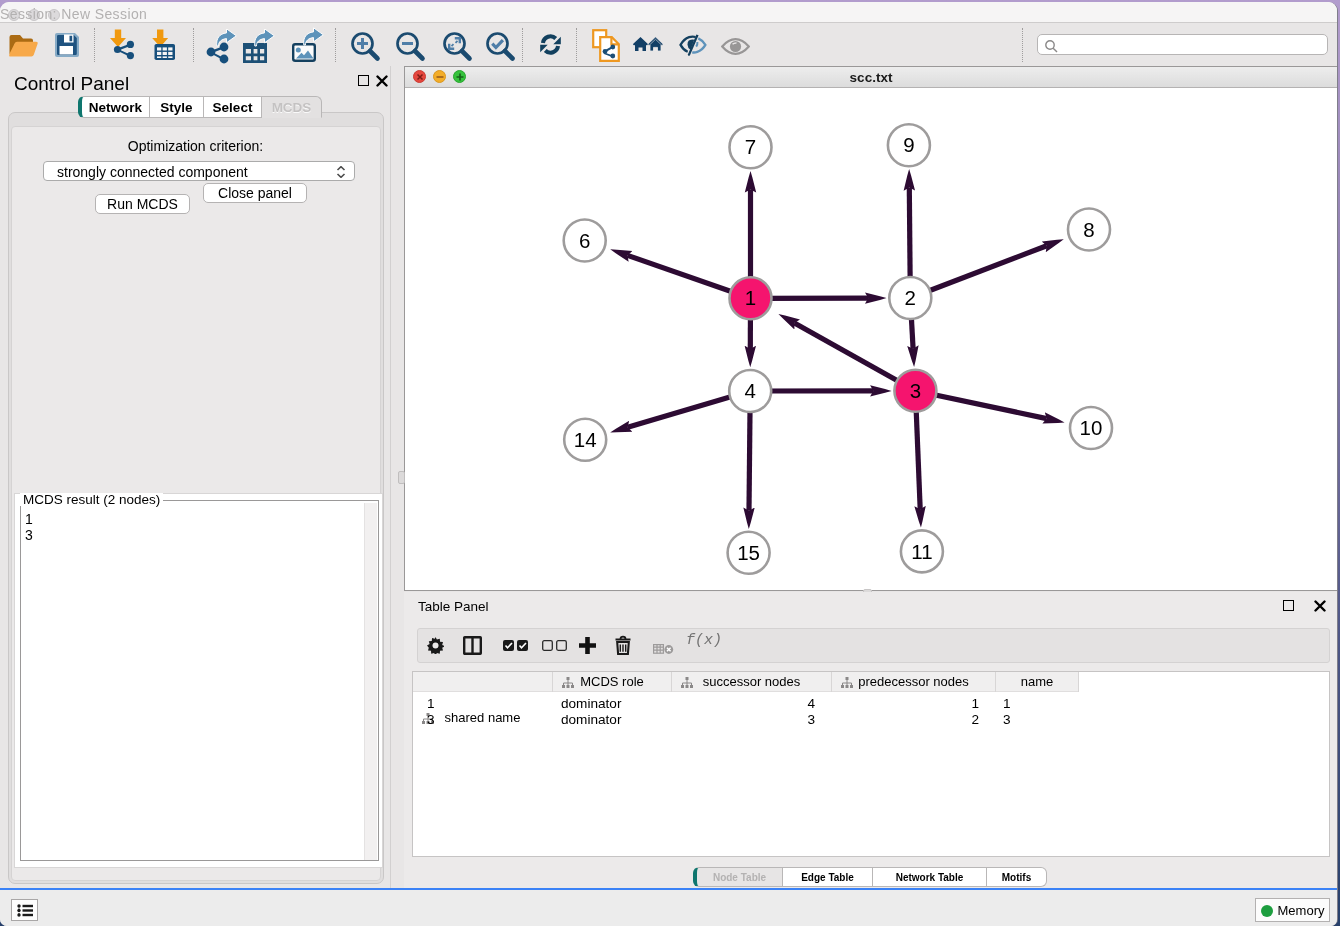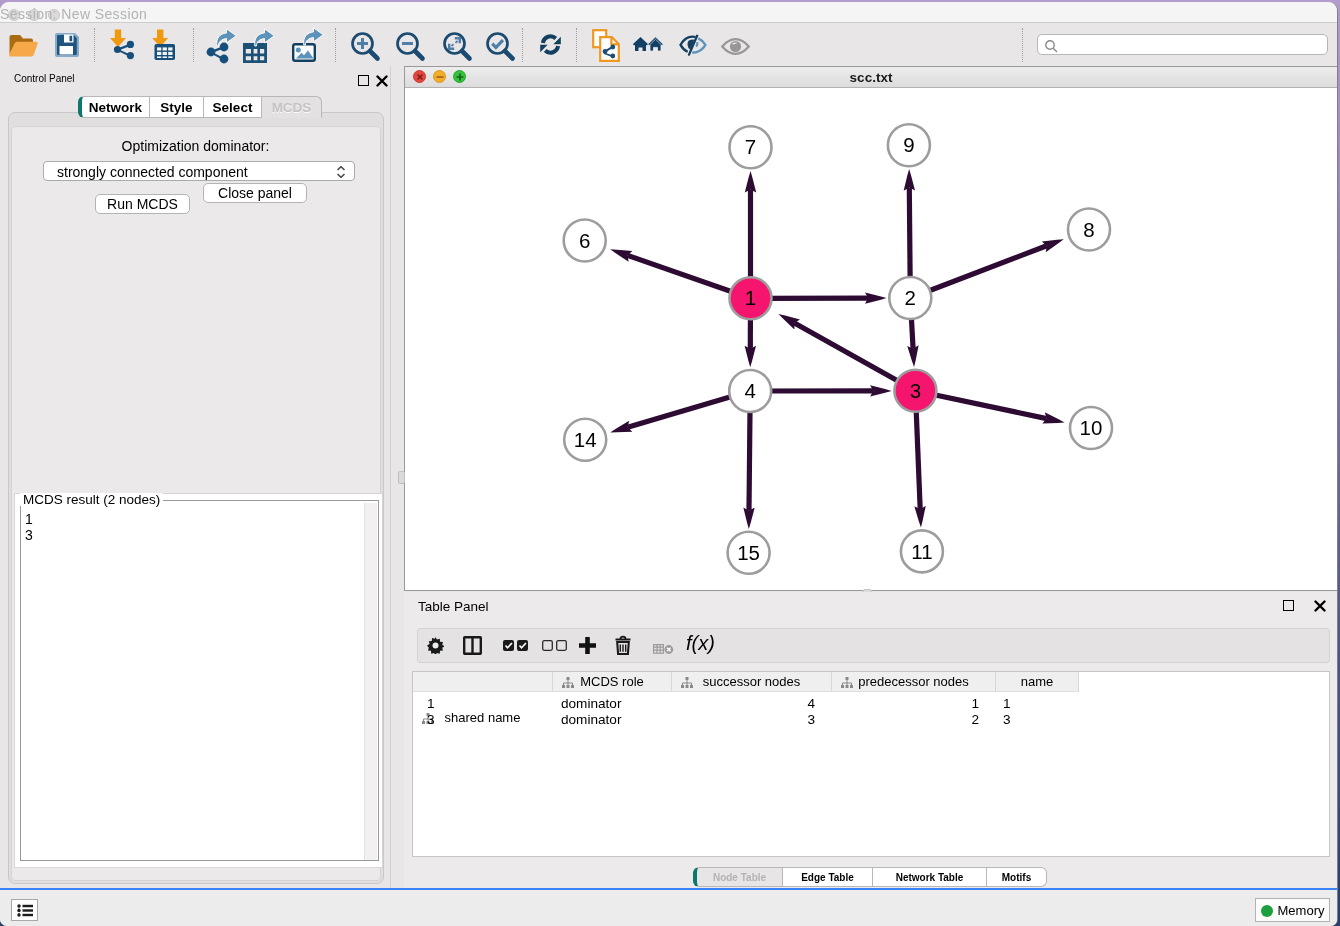--- a/index.html
+++ b/index.html
@@ -230,36 +230,36 @@
       <path d="M11.5 6.3 Q13 4.8 15.5 4.9" stroke="#e4e2e2" stroke-width="1.5" fill="none"></path>
     </svg>
     <div id="searchbox">
       <svg style="position:absolute;left:6px;top:4px" width="15" height="15" viewBox="0 0 15 15">
         <circle cx="6" cy="6" r="4.2" fill="none" stroke="#8a8888" stroke-width="1.4"></circle>
         <path d="M9.2 9.2 L13 13" stroke="#8a8888" stroke-width="1.4"></path>
       </svg>
     </div>
   </div>
   <div id="controlpanel">
-    <div style="position:absolute;left:14px;top:7px;font-size:10px;color:#000">Control Panel</div>
+    <div style="position:absolute;left:14px;top:7px;font-size:19px;color:#000">Control Panel</div>
     <div style="position:absolute;left:358px;top:9px;width:11px;height:11px;border:1.6px solid #000"></div>
     <svg style="position:absolute;left:376px;top:9px" width="12" height="12" viewBox="0 0 12 12">
       <path d="M1.5 1.5 L10.5 10.5 M10.5 1.5 L1.5 10.5" stroke="#000" stroke-width="2.4" stroke-linecap="round"></path>
     </svg>
 
     <div style="position:absolute;left:8px;top:46px;width:376px;height:772px;background:#e0dede;border:1px solid #c9c7c7;border-radius:7px"></div>
     <div style="position:absolute;left:11px;top:60px;width:370px;height:755px;background:#ebe9e9;border:1px solid #d5d3d3;border-radius:4px"></div>
 
     <div id="cptabs">
       <div class="tab tfirst" style="width:72px">Network</div>
         <div class="tab" style="width:54px">Style</div>
         <div class="tab" style="width:58px">Select</div>
         <div class="tab tsel tlast" style="width:60px">MCDS</div>
     </div>
-    <div style="position:absolute;left:0;top:72px;width:391px;text-align:center;font-size:14px">Optimization dominator:</div>
+    <div style="position:absolute;left:0;top:72px;width:391px;text-align:center;font-size:14px">Optimization criterion:</div>
 
     <div style="position:absolute;left:43px;top:95px;width:312px;height:20px;background:#fff;border:1px solid #ababab;border-radius:4px">
       <div style="position:absolute;left:13px;top:2px;font-size:14px">strongly connected component</div>
       <svg style="position:absolute;right:8px;top:4px" width="10" height="12" viewBox="0 0 10 12">
         <path d="M1.5 4 L5 0.7 L8.5 4" fill="none" stroke="#4c4c4c" stroke-width="1.6"></path>
         <path d="M1.5 8 L5 11.3 L8.5 8" fill="none" stroke="#4c4c4c" stroke-width="1.6"></path>
       </svg>
     </div>
     <div class="btn" style="left:95px;top:128px;width:95px">Run MCDS</div>
     <div class="btn" style="left:203px;top:117px;width:104px">Close panel</div>
@@ -380,21 +380,21 @@
       <path d="M6.3 9.5 v7.2 M9 9.5 v7.2 M11.7 9.5 v7.2" stroke="#1a1a1a" stroke-width="1.4"></path>
     </svg>
     <svg class="tpi" style="left:249px;top:52px" width="21" height="11" viewBox="0 0 21 11">
       <g fill="none" stroke="#9d9b9b" stroke-width="1.2">
         <rect x=".6" y=".6" width="9.8" height="8.6"></rect>
         <path d="M.6 3.2 h9.8 M.6 6.2 h9.8 M4 .6 v8.6 M7.2 .6 v8.6"></path>
       </g>
       <circle cx="15.8" cy="5.5" r="4.4" fill="#9d9b9b"></circle>
       <path d="M14 3.8 l3.6 3.4 m0-3.4 l-3.6 3.4" stroke="#fff" stroke-width="1.5"></path>
     </svg>
-    <div style="position:absolute;left:282px;top:40px;font-size:20px;color:#000000;font-family:Liberation Sans, sans-serif;font-style:italic">f(x)</div>
+    <div style="position:absolute;left:282px;top:40px;font-size:15px;color:#737373;font-family:Liberation Mono, monospace;font-style:italic">f(x)</div>
 
     <div id="tbl">
       <div id="thead">
         <div class="th" style="left:0;width:139px"><svg class="oc" viewBox="0 0 12 12">
               <path d="M4.5 0 h3 v3 h-3 z M0 8 h3 v3 h-3 z M4.5 8 h3 v3 h-3 z M9 8 h3 v3 h-3 z" fill="#8a8888"></path>
               <path d="M6 3 v3 M1.5 8 V6 h9 v2 M6 6 v2" stroke="#8a8888" fill="none"></path>
             </svg><span>shared name</span></div>
         <div class="th" style="left:139px;width:119px"><svg class="oc" viewBox="0 0 12 12">
               <path d="M4.5 0 h3 v3 h-3 z M0 8 h3 v3 h-3 z M4.5 8 h3 v3 h-3 z M9 8 h3 v3 h-3 z" fill="#8a8888"></path>
               <path d="M6 3 v3 M1.5 8 V6 h9 v2 M6 6 v2" stroke="#8a8888" fill="none"></path>

